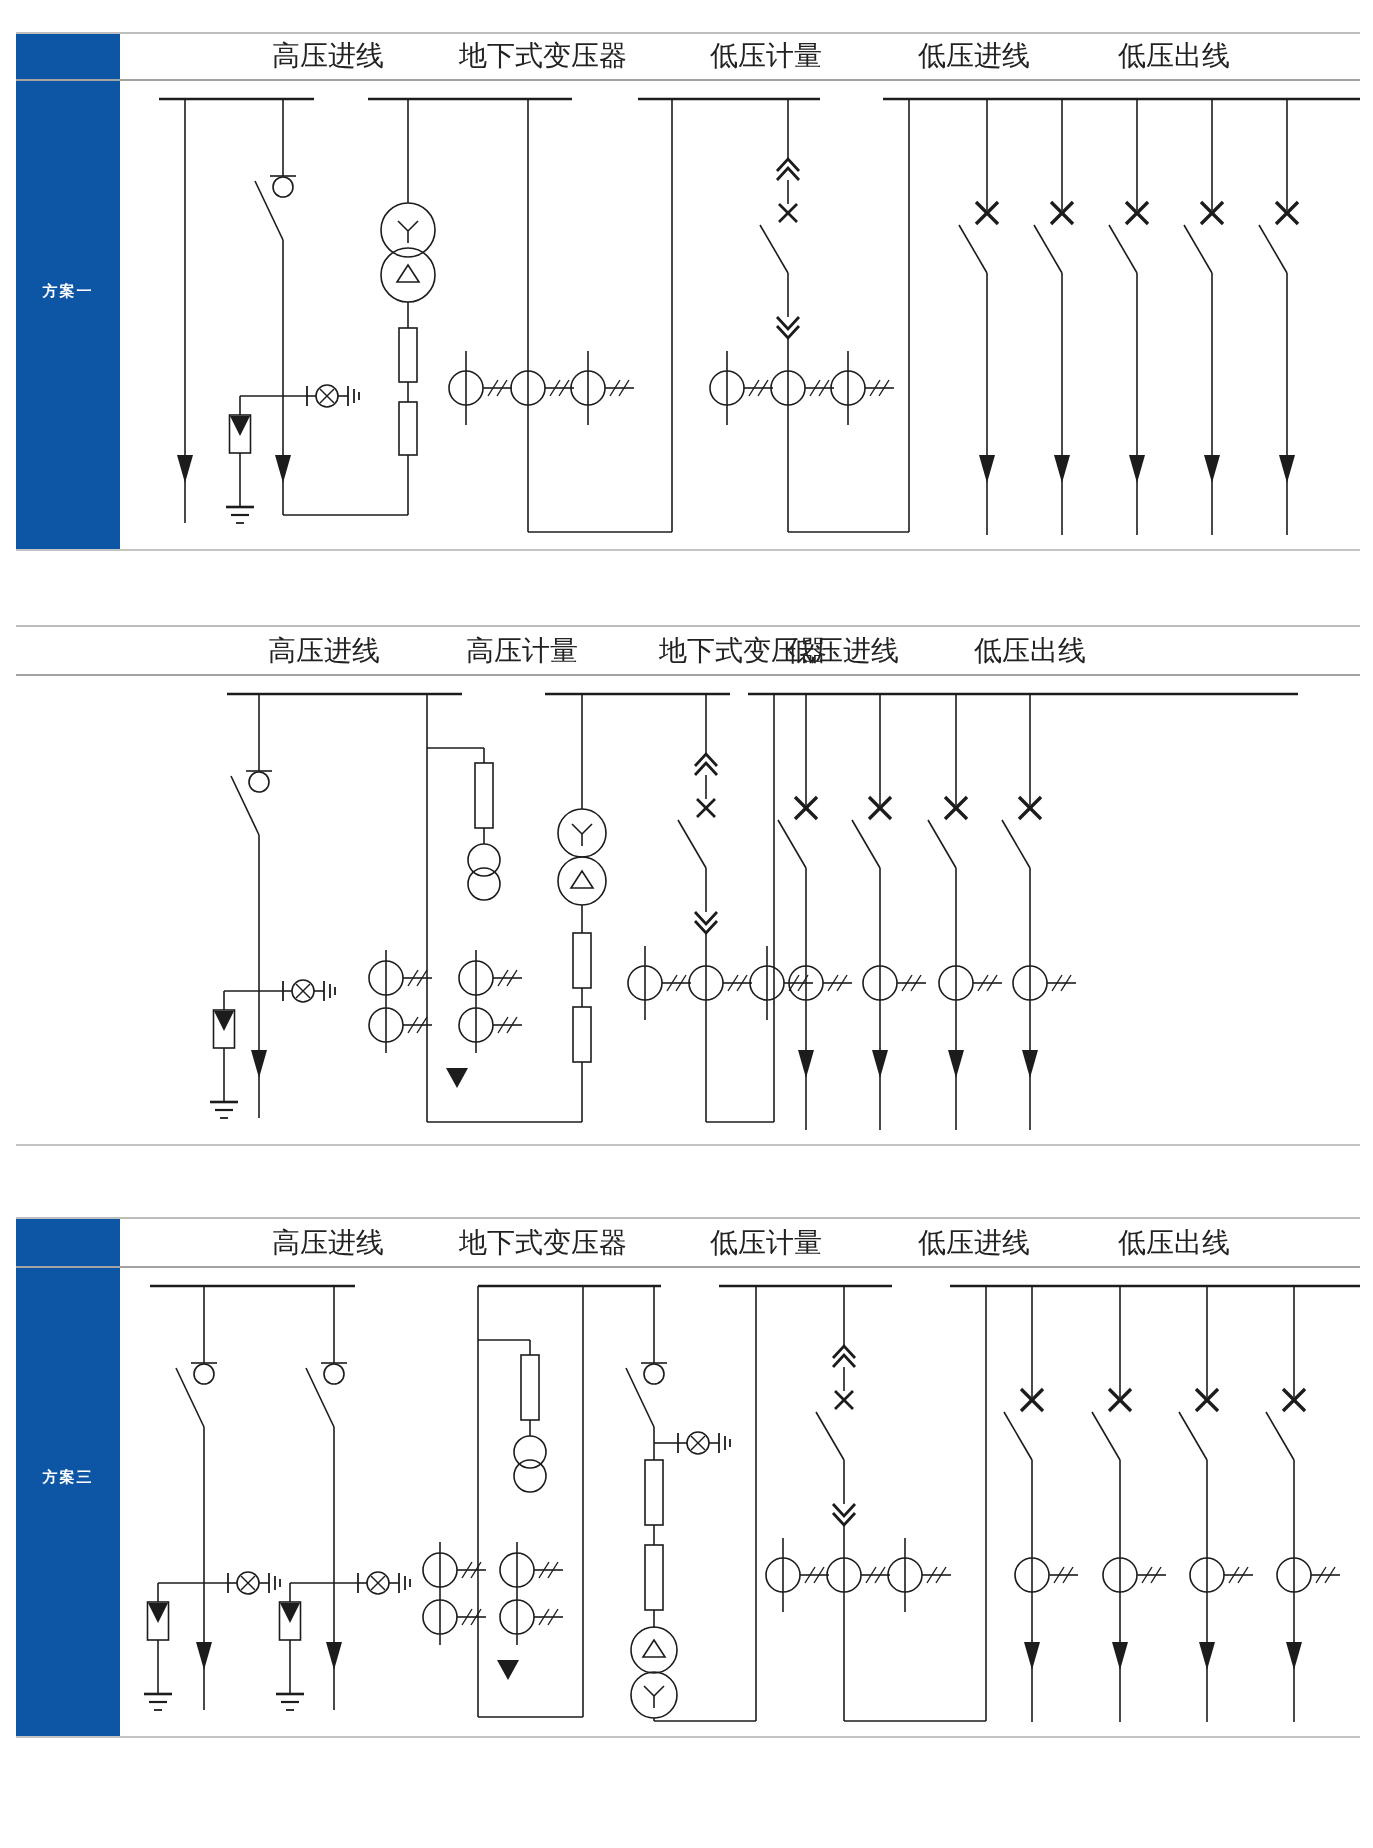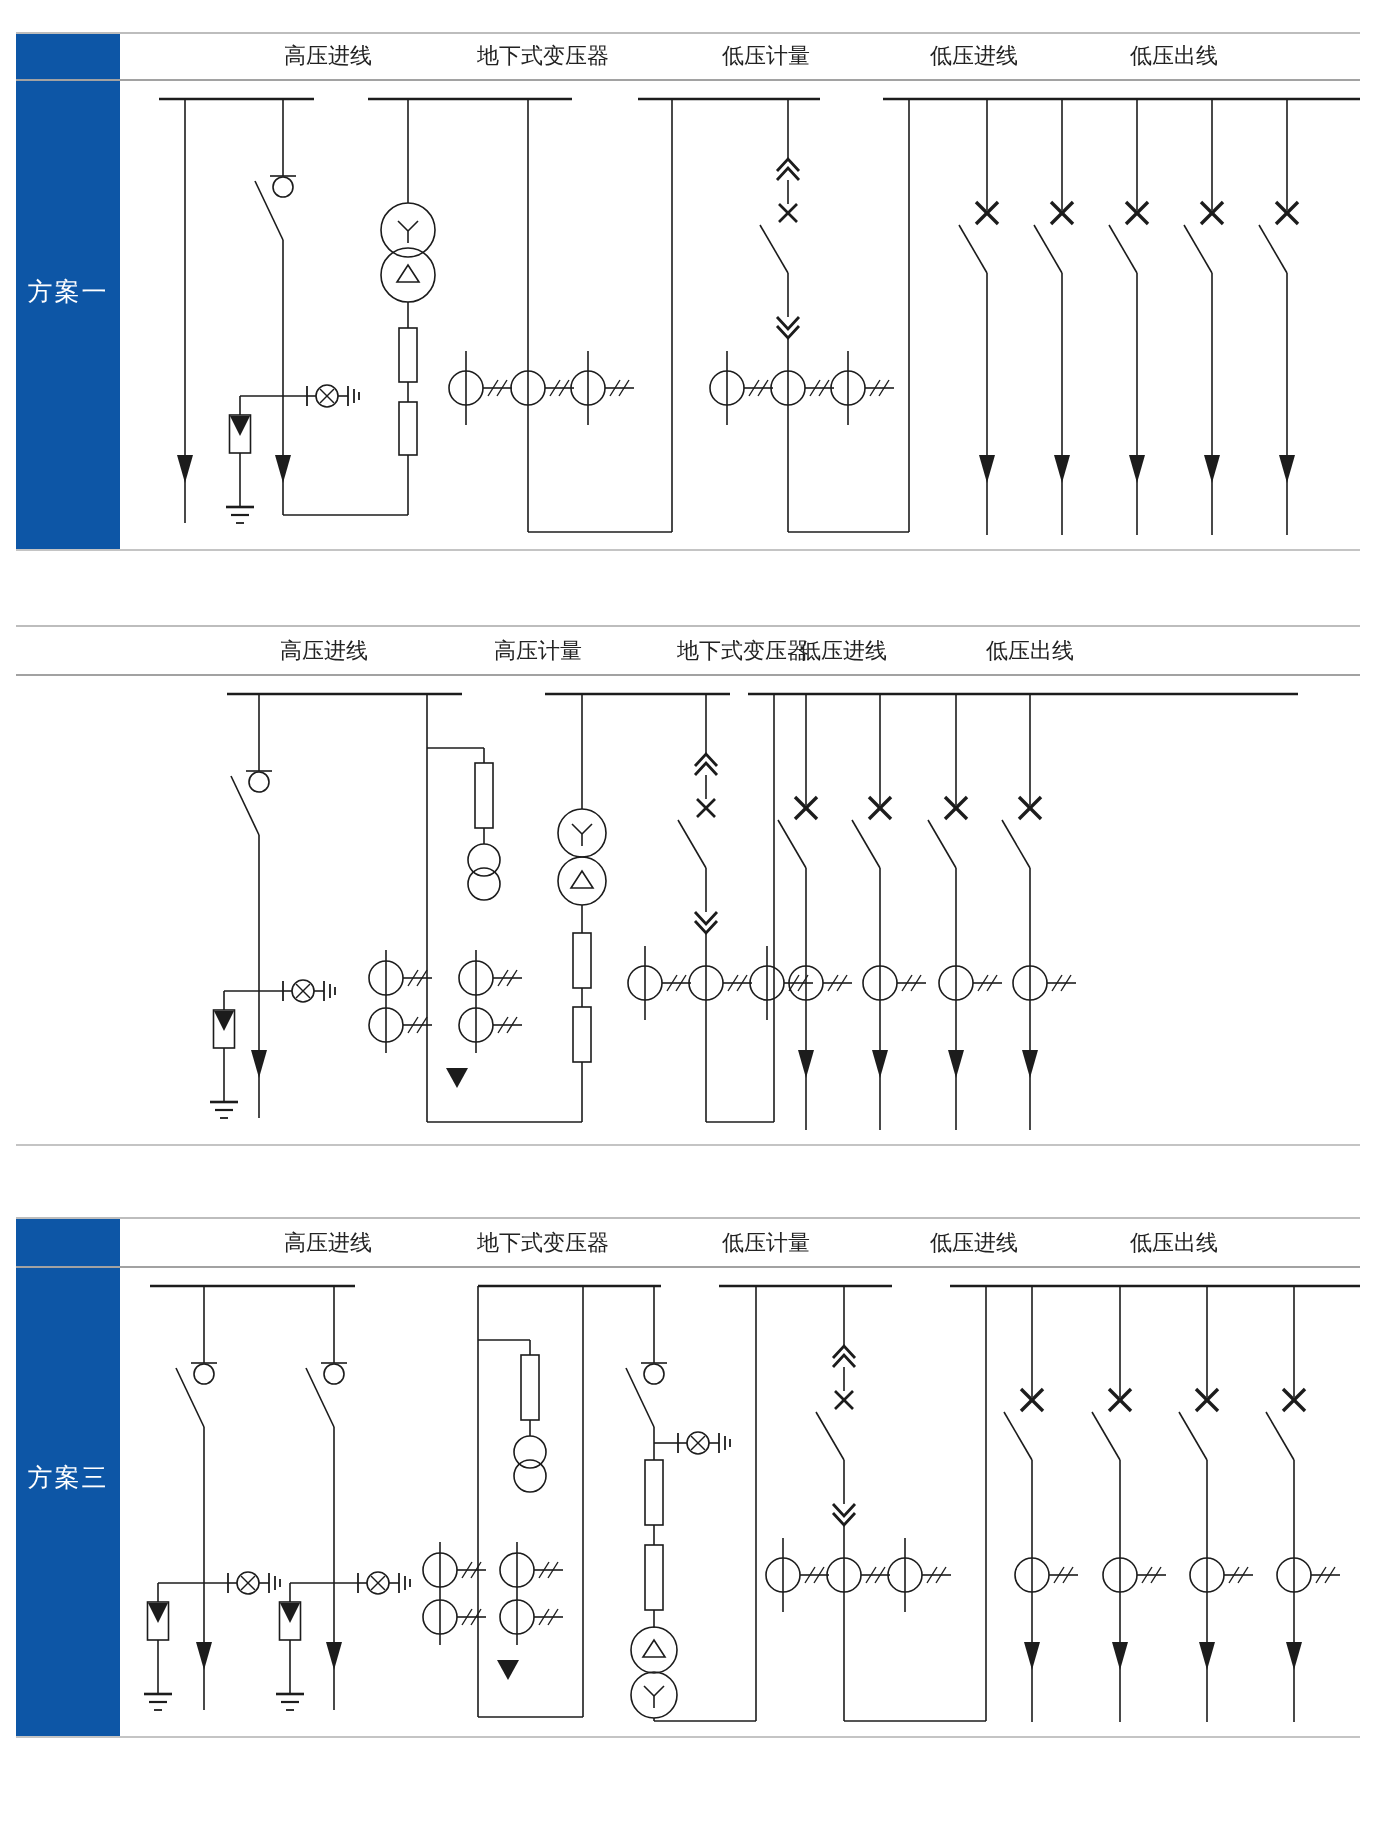--- a/index.html
+++ b/index.html
@@ -1,27 +1,27 @@
 <!DOCTYPE html>
 <html><head>
 <meta charset="utf-8">
 <style>
   html,body{margin:0;padding:0;background:#ffffff;}
   .page{position:relative;width:1373px;height:1848px;background:#ffffff;overflow:hidden;
         font-family:"Liberation Sans","DejaVu Sans",sans-serif;}
   #schematic{position:absolute;left:0;top:0;}
   .sidebar{position:absolute;left:16px;width:104px;background:#0d56a6;
            display:flex;align-items:center;justify-content:center;}
-  .scheme-name{color:#ffffff;font-size:25px;letter-spacing:2px;font-weight:400;}
+  .scheme-name{color:#ffffff;font-size:15px;letter-spacing:2px;font-weight:700;}
   .hline{position:absolute;left:16px;width:1344px;height:2px;}
   .hline.top{background:#bdbdbd;}
   .hline.sep{background:#a2a2a2;}
   .hline.bot{background:#c4c4c4;}
   .col-label{position:absolute;transform:translate(-50%,-50%);white-space:nowrap;
-             font-size:22px;color:#222;font-weight:500;}
+             font-size:28px;color:#222;font-weight:500;}
 </style>
 </head>
 <body>
 
 <div class="page">
 
   <svg id="schematic" width="1373" height="1848" viewBox="0 0 1373 1848">
       <g>
         <line x1="159" y1="99" x2="314" y2="99" stroke="#1c1c1c" stroke-width="2.4"></line>
         <line x1="185" y1="99" x2="185" y2="523" stroke="#1c1c1c" stroke-width="1.6"></line>
@@ -480,21 +480,21 @@
   <span class="col-label" style="left:328px;top:56px;">高压进线</span>
   <span class="col-label" style="left:543px;top:56px;">地下式变压器</span>
   <span class="col-label" style="left:766px;top:56px;">低压计量</span>
   <span class="col-label" style="left:974px;top:56px;">低压进线</span>
   <span class="col-label" style="left:1174px;top:56px;">低压出线</span>
 
   <div class="hline top" style="top:625px;"></div>
   <div class="hline sep" style="top:674px;"></div>
   <div class="hline bot" style="top:1144px;"></div>
   <span class="col-label" style="left:324px;top:651px;">高压进线</span>
-  <span class="col-label" style="left:522px;top:651px;margin-left:16px;">高压计量</span>
+  <span class="col-label" style="left:522px;top:651px;">高压计量</span>
   <span class="col-label" style="left:743px;top:651px;">地下式变压器</span>
   <span class="col-label" style="left:843px;top:651px;">低压进线</span>
   <span class="col-label" style="left:1030px;top:651px;">低压出线</span>
 
   <div class="sidebar" style="top:1217px;height:521px;text-align:center;">
     <span class="scheme-name">方案三</span>
   </div>
   <div class="hline top" style="top:1217px;"></div>
   <div class="hline sep" style="top:1266px;"></div>
   <div class="hline bot" style="top:1736px;"></div>

